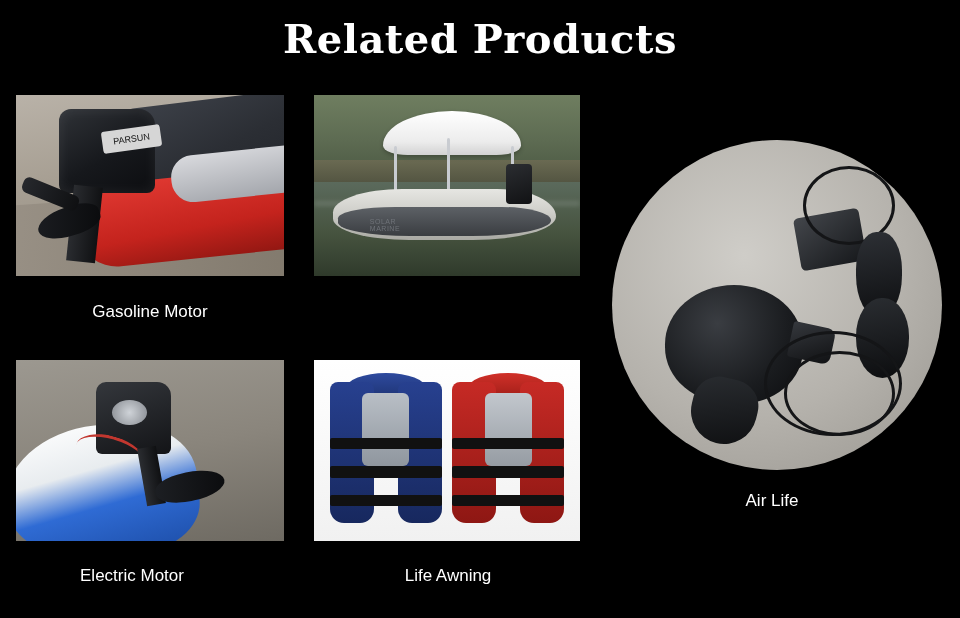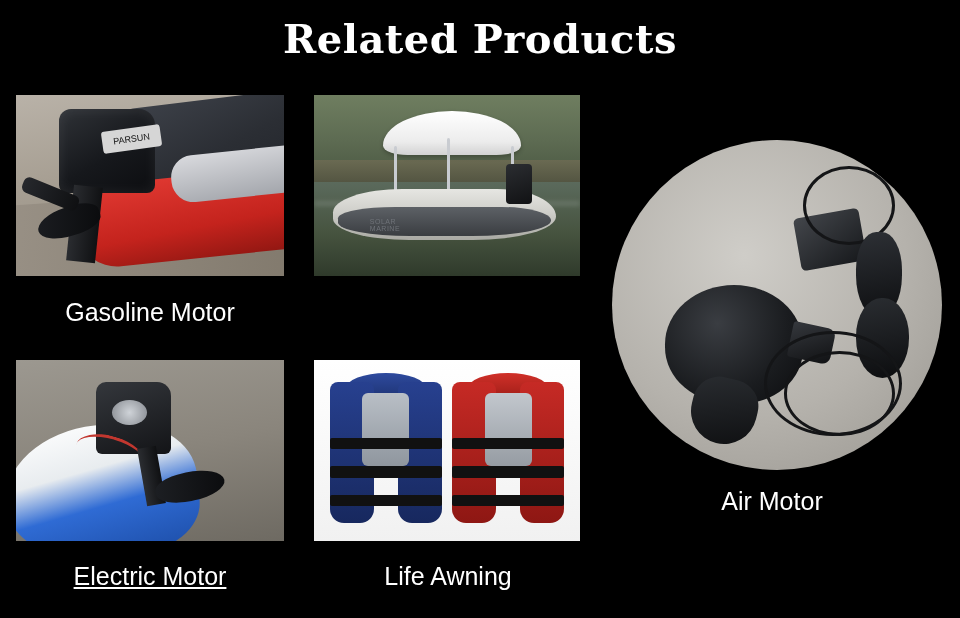--- a/index.html
+++ b/index.html
@@ -53,21 +53,21 @@
     overflow: hidden;
   }
 
   
   .caption {
     position: absolute;
     background: #000000;
     color: #ffffff;
     border-radius: 10px;
     font-family: "Liberation Sans", sans-serif;
-    font-size: 25px;
+    font-size: 17px;
     font-weight: normal;
     display: flex;
     align-items: center;
     justify-content: center;
     padding: 0 16px;
     height: 44px;
     white-space: nowrap;
     box-sizing: border-box;
   }
 
@@ -329,21 +329,21 @@
     <div class="photo">
       <div class="em-ground"></div>
       <div class="em-boat"></div>
       <div class="em-mount"></div>
       <div class="em-badge"></div>
       <div class="em-cable"></div>
       <div class="em-shaft"></div>
       <div class="em-prop"></div>
     </div>
   </div>
-  <div class="caption" style="left:30px; top:554px; width:240px;text-decoration:underline;">Electric Motor</div>
+  <div class="caption" style="left:12px; top:554px; width:240px;">Electric Motor</div>
 
   <div class="tile" style="left:314px; top:360px; width:266px; height:181px;">
     <div class="photo">
       <div class="lj-bg"></div>
 
       <div class="vest vest-blue" style="left:5%; width:44%;">
         <div class="collar"></div>
         <div class="panel-l"></div>
         <div class="panel-r"></div>
         <div class="inner"></div>
@@ -371,15 +371,15 @@
       <div class="ap-cord" style="left:58%; top:8%; width:26%; height:22%;"></div>
       <div class="ap-cone-1"></div>
       <div class="ap-cone-2"></div>
       <div class="ap-pump"></div>
       <div class="ap-nozzle-a"></div>
       <div class="ap-plug"></div>
       <div class="ap-cord" style="left:46%; top:58%; width:40%; height:30%;"></div>
       <div class="ap-cord" style="left:52%; top:64%; width:32%; height:24%;"></div>
     </div>
   </div>
-  <div class="caption" style="left:652px; top:479px; width:240px;">Air Motor</div>
+  <div class="caption" style="left:652px; top:479px; width:240px;">Air Life</div>
 
 </div>
 
 </body></html>

